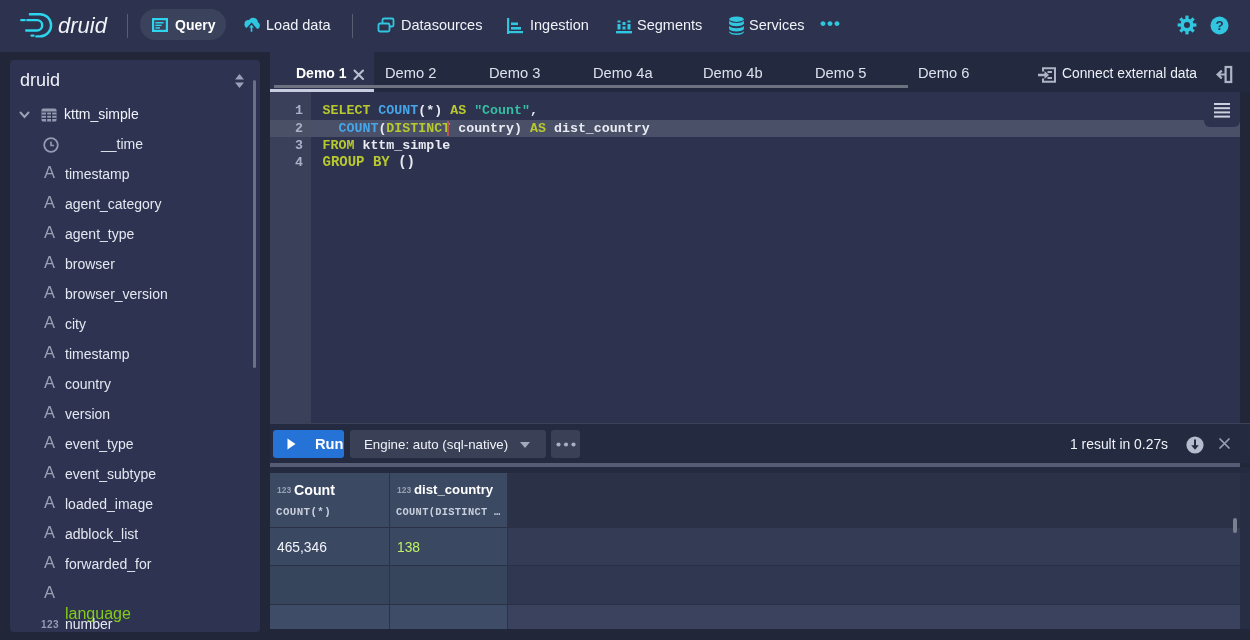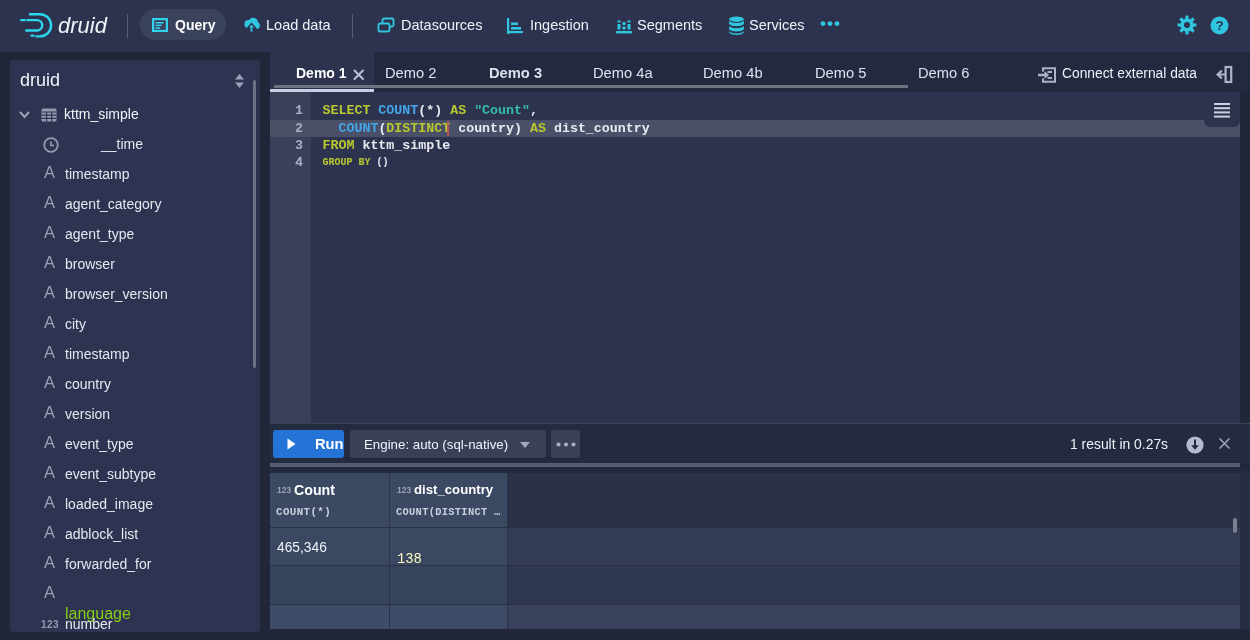--- a/index.html
+++ b/index.html
@@ -153,21 +153,21 @@
 <div class="abs" style="left:253px;top:80px;width:3px;height:288px;background:#6a7085;border-radius:2px;"></div>
 <div class="abs" style="left:270px;top:52px;width:980px;height:40px;background:#232a40;"></div>
 <div class="abs" style="left:270px;top:52px;width:104px;height:40px;background:#2d334e;"></div>
 <div class="abs" style="left:296px;top:65px;color:#fff;font-size:14px;font-weight:600;">Demo 1</div>
 <svg class="abs" style="left:353px;top:69px;" width="12" height="12" viewBox="0 0 12 12">
   <g stroke="#b9bfd2" stroke-width="2.1" stroke-linecap="round">
       <path d="M1.5 1.5 L10 10 M10 1.5 L1.5 10"></path>
     </g>
 </svg>
 <div class="abs" style="left:385px;top:65px;color:#dde1ec;font-size:14.7px;">Demo 2</div>
-<div class="abs" style="left:489px;top:65px;color:#dde1ec;font-size:14.7px;font-weight:bold;">Demo 3</div>
+<div class="abs" style="left:489px;top:65px;color:#dde1ec;font-size:14.7px;">Demo 3</div>
 <div class="abs" style="left:593px;top:65px;color:#dde1ec;font-size:14.7px;">Demo 4a</div>
 <div class="abs" style="left:703px;top:65px;color:#dde1ec;font-size:14.7px;">Demo 4b</div>
 <div class="abs" style="left:815px;top:65px;color:#dde1ec;font-size:14.7px;">Demo 5</div>
 <div class="abs" style="left:918px;top:65px;color:#dde1ec;font-size:14.7px;">Demo 6</div>
 <div class="abs" style="left:274px;top:85px;width:634px;height:3px;background:#6d7280;"></div>
 <div class="abs" style="left:270px;top:89px;width:104px;height:2.5px;background:#c9cde2;"></div>
 <svg class="abs" style="left:1038px;top:67px;" width="18" height="16" viewBox="0 0 18 16">
   <g fill="none" stroke="#aeb4c6" stroke-width="2">
     <path d="M5 4.6 V1.2 H17 V14.8 H5 V11.4"></path>
     <path d="M9.5 5 H14 M9.5 11 H14"></path>
@@ -186,21 +186,21 @@
 <div class="abs" style="left:270px;top:119.5px;width:41px;height:17.3px;background:#4a5066;"></div>
 <div class="abs" style="left:311px;top:119.5px;width:929px;height:17.3px;background:#495067;"></div>
 <div class="abs" style="left:1204px;top:96px;width:36px;height:31px;background:#2d334e;border-radius:0 0 6px 6px;"></div>
 <div class="abs" style="left:270px;top:102.3px;width:33px;height:17.2px;font-family:'Liberation Mono',monospace;font-size:13.3px;line-height:17.2px;font-weight:700;color:#a9afc4;text-align:right;">1</div>
 <div class="abs" style="left:270px;top:119.5px;width:33px;height:17.2px;font-family:'Liberation Mono',monospace;font-size:13.3px;line-height:17.2px;font-weight:700;color:#a9afc4;text-align:right;">2</div>
 <div class="abs" style="left:270px;top:136.7px;width:33px;height:17.2px;font-family:'Liberation Mono',monospace;font-size:13.3px;line-height:17.2px;font-weight:700;color:#a9afc4;text-align:right;">3</div>
 <div class="abs" style="left:270px;top:153.89999999999998px;width:33px;height:17.2px;font-family:'Liberation Mono',monospace;font-size:13.3px;line-height:17.2px;font-weight:700;color:#a9afc4;text-align:right;">4</div>
 <div class="abs" style="left:322.5px;top:102.3px;font-family:'Liberation Mono',monospace;font-size:13.3px;line-height:17.2px;font-weight:700;white-space:pre;"><span style="color:#b8c92f">SELECT </span><span style="color:#46a6ea">COUNT</span><span style="color:#e9ebf3">(*) </span><span style="color:#b8c92f">AS </span><span style="color:#35bfa4">"Count"</span><span style="color:#e9ebf3">,</span></div>
 <div class="abs" style="left:322.5px;top:119.5px;font-family:'Liberation Mono',monospace;font-size:13.3px;line-height:17.2px;font-weight:700;white-space:pre;"><span style="color:#e9ebf3">&nbsp;&nbsp;</span><span style="color:#46a6ea">COUNT</span><span style="color:#e9ebf3">(</span><span style="color:#b8c92f">DISTINCT</span><span style="color:#e9ebf3"> country) </span><span style="color:#b8c92f">AS </span><span style="color:#e9ebf3">dist_country</span></div>
 <div class="abs" style="left:322.5px;top:136.7px;font-family:'Liberation Mono',monospace;font-size:13.3px;line-height:17.2px;font-weight:700;white-space:pre;"><span style="color:#b8c92f">FROM </span><span style="color:#e9ebf3">kttm_simple</span></div>
-<div class="abs" style="left:322.5px;top:153.89999999999998px;font-family:'Liberation Mono',monospace;font-size:10px;line-height:17.2px;font-weight:700;white-space:pre;"><span style="color:#b8c92f">GROUP BY </span><span style="color:#e9ebf3">()</span></div>
+<div class="abs" style="left:322.5px;top:153.89999999999998px;font-family:'Liberation Mono',monospace;font-size:14px;line-height:17.2px;font-weight:700;white-space:pre;"><span style="color:#b8c92f">GROUP BY </span><span style="color:#e9ebf3">()</span></div>
 <div class="abs" style="left:447px;top:121px;width:2px;height:14.5px;background:#b4555e;"></div>
 <svg class="abs" style="left:1214px;top:103px;" width="16" height="15" viewBox="0 0 16 15">
   <g fill="#ccd1e0">
       <rect y="0" width="16" height="2"></rect>
       <rect y="4.2" width="16" height="2"></rect>
       <rect y="8.4" width="16" height="2"></rect>
       <rect y="12.6" width="16" height="2"></rect>
     </g>
 </svg>
 <div class="abs" style="left:270px;top:423px;width:980px;height:1px;background:#3c4257;"></div>
@@ -241,21 +241,21 @@
 <div class="abs" style="left:277px;top:485px;color:#9ba2b6;font-size:8.5px;font-weight:700;">123</div>
 <div class="abs" style="left:294px;top:482px;color:#fff;font-size:14.2px;font-weight:600;">Count</div>
 <div class="abs" style="left:276px;top:506px;color:#c9cfdd;font-size:10.8px;font-weight:700;font-family:'Liberation Mono',monospace;letter-spacing:0.4px;">COUNT(*)</div>
 <div class="abs" style="left:397px;top:485px;color:#9ba2b6;font-size:8.5px;font-weight:700;">123</div>
 <div class="abs" style="left:414px;top:482px;color:#fff;font-size:13.2px;font-weight:600;">dist_country</div>
 <div class="abs" style="left:396px;top:506px;color:#c9cfdd;font-size:10.4px;font-weight:700;font-family:'Liberation Mono',monospace;letter-spacing:0.3px;">COUNT(DISTINCT …</div>
 <div class="abs" style="left:270px;top:527px;width:120px;height:38px;background:#3a4862;border-right:1px solid #2c3248;border-top:1px solid #2a3046;"></div>
 <div class="abs" style="left:390px;top:527px;width:118px;height:38px;background:#3a4862;border-top:1px solid #2a3046;border-right:1px solid #2c3248;"></div>
 <div class="abs" style="left:508px;top:527px;width:732px;height:38px;background:#343b55;border-top:1px solid #2a3046;"></div>
 <div class="abs" style="left:277px;top:540px;color:#f2f4fa;font-size:13.8px;">465,346</div>
-<div class="abs" style="left:397px;top:552px;color:#fef9c3;font-size:13.8px;font-family:Liberation Mono, monospace;">138</div>
+<div class="abs" style="left:397px;top:540px;color:#bef264;font-size:13.8px;">138</div>
 <div class="abs" style="left:270px;top:565px;width:120px;height:39px;background:#36445c;border-right:1px solid #2c3248;border-top:1px solid #2a3046;"></div>
 <div class="abs" style="left:390px;top:565px;width:118px;height:39px;background:#36445c;border-top:1px solid #2a3046;border-right:1px solid #2c3248;"></div>
 <div class="abs" style="left:508px;top:565px;width:732px;height:39px;background:#303750;border-top:1px solid #2a3046;"></div>
 <div class="abs" style="left:270px;top:604px;width:120px;height:25px;background:#3e4c68;border-right:1px solid #2c3248;border-top:1px solid #2a3046;"></div>
 <div class="abs" style="left:390px;top:604px;width:118px;height:25px;background:#3e4c68;border-top:1px solid #2a3046;border-right:1px solid #2c3248;"></div>
 <div class="abs" style="left:508px;top:604px;width:732px;height:25px;background:#3b425d;border-top:1px solid #2a3046;"></div>
 <div class="abs" style="left:1240px;top:473px;width:10px;height:156px;background:#272d43;"></div>
 <div class="abs" style="left:1233px;top:518px;width:4px;height:15px;background:#7a8090;border-radius:2px;"></div>
 
 </body></html>

